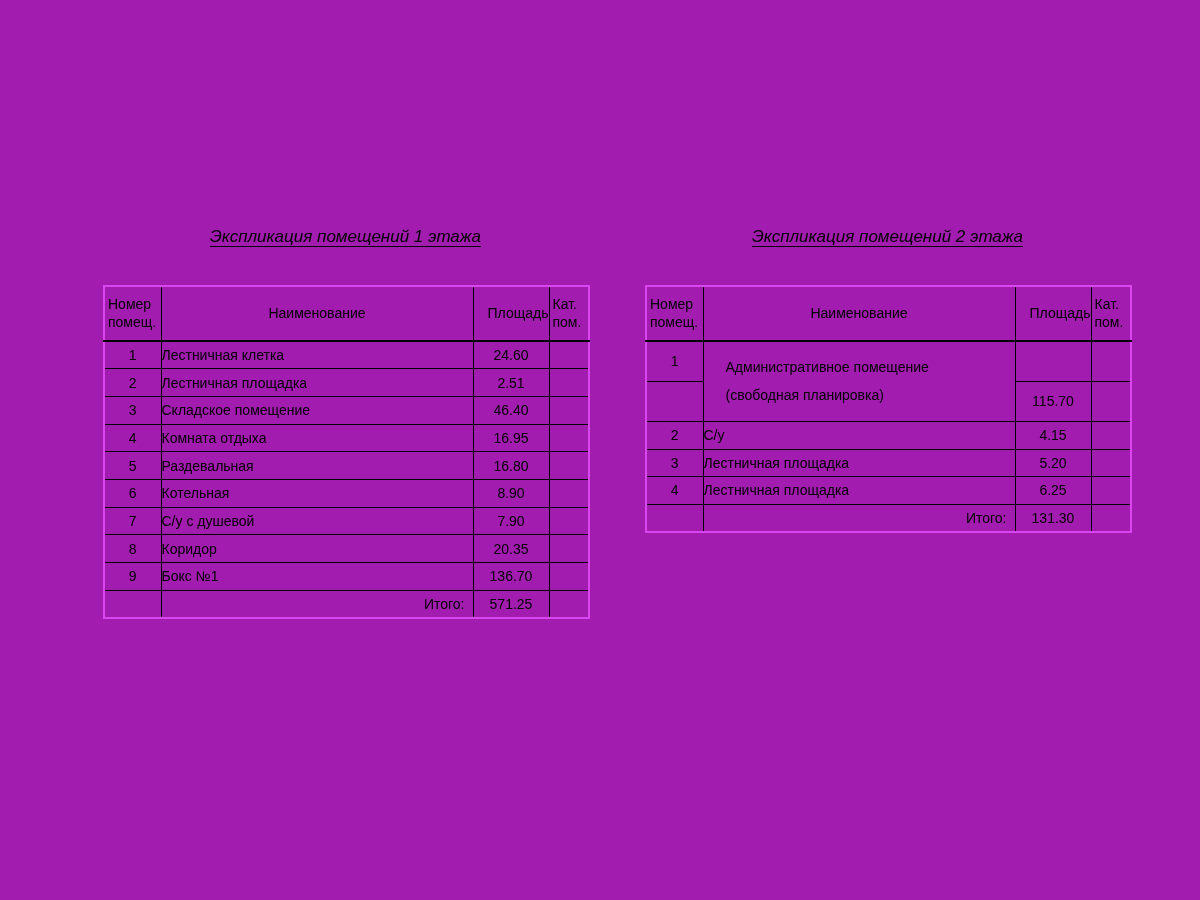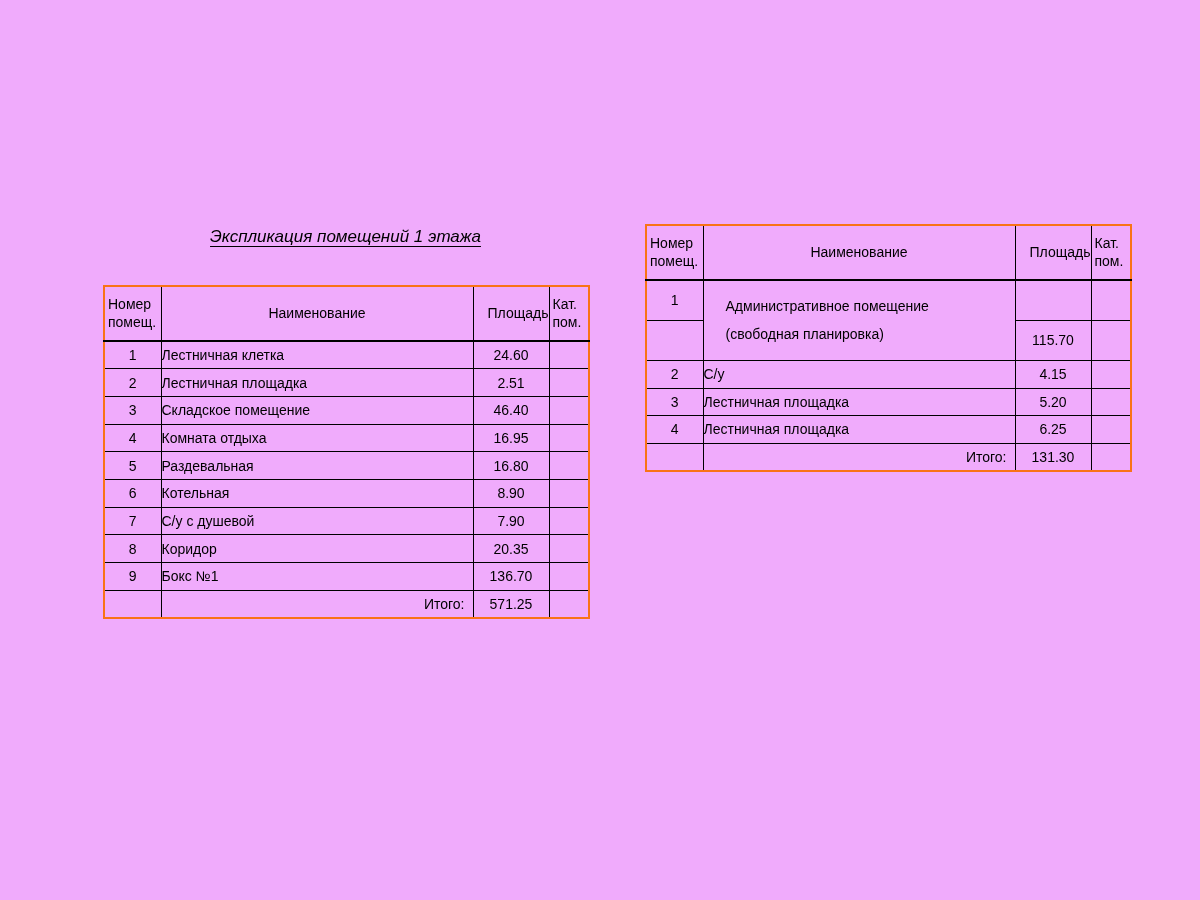--- a/index.html
+++ b/index.html
@@ -2,21 +2,21 @@
 <html><head>
 <meta charset="utf-8">
 <style>
   html, body { margin: 0; padding: 0; background: #ffffff; }
   body { font-family: "Liberation Sans", sans-serif; color: #000; }
 
   .sheet {
     position: relative;
     width: 1200px;
     height: 900px;
-    background: #f0abfc;
+    background: #a21caf;
     overflow: hidden;
   }
 
   .table-block { position: absolute; width: 485px; }
   .table-block.first  { left: 103px; top: 224px; }
   .table-block.second { left: 645px; top: 224px; }
 
   .table-title {
     font-size: 17px;
     font-style: italic;
@@ -27,21 +27,21 @@
     height: 26px;
     line-height: 26px;
     margin: 0 0 35px 0;
     white-space: nowrap;
   }
 
   table.explication {
     border-collapse: collapse;
     table-layout: fixed;
     width: 485px;
-    border: 2px solid #f97316;
+    border: 2px solid #d946ef;
   }
   col.c-number   { width: 57px; }
   col.c-name     { width: 312px; }
   col.c-area     { width: 76px; }
   col.c-category { width: 40px; }
 
   th, td {
     border: 1px solid #000;
     font-size: 14px;
     font-weight: normal;
@@ -162,20 +162,21 @@
           <td class="d-number"></td>
           <td class="d-name total-label">Итого:</td>
           <td class="d-area">571.25</td>
           <td class="d-category"></td>
         </tr>
       </tbody>
     </table>
   </div>
 
   <div class="table-block second">
+    <div class="table-title">Экспликация помещений 2 этажа</div>
 
     <table class="explication">
       <colgroup>
         <col class="c-number">
           <col class="c-name">
           <col class="c-area">
           <col class="c-category">
       </colgroup>
       <thead>
         <tr>

